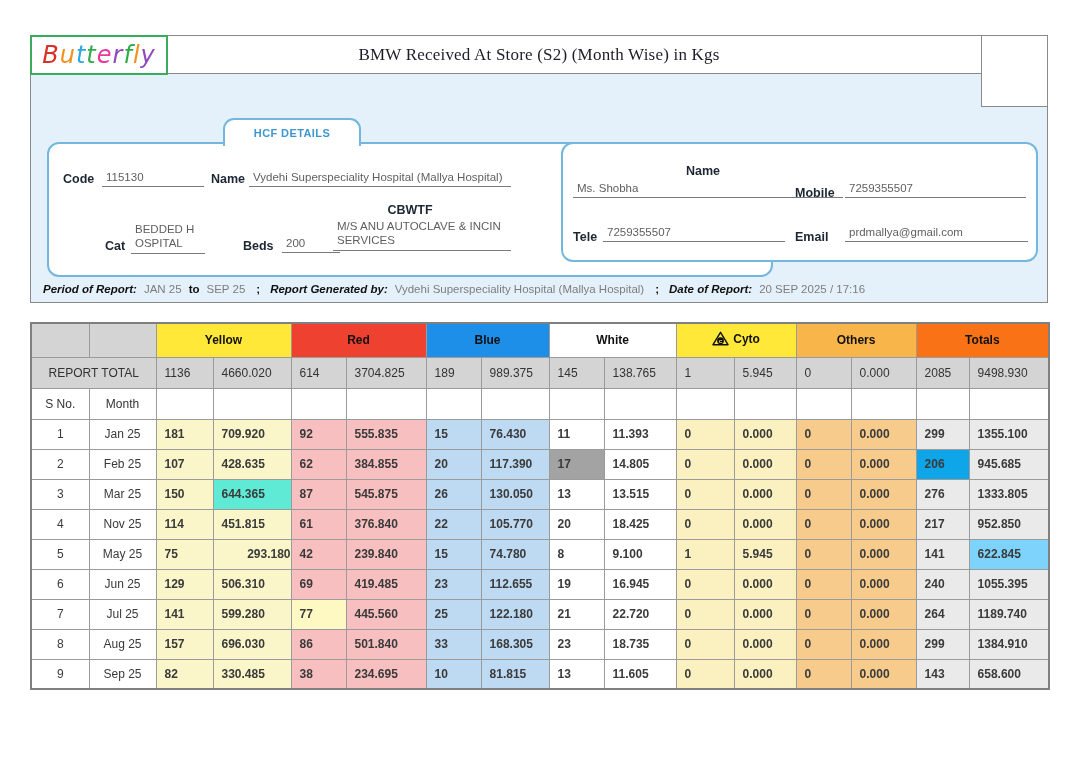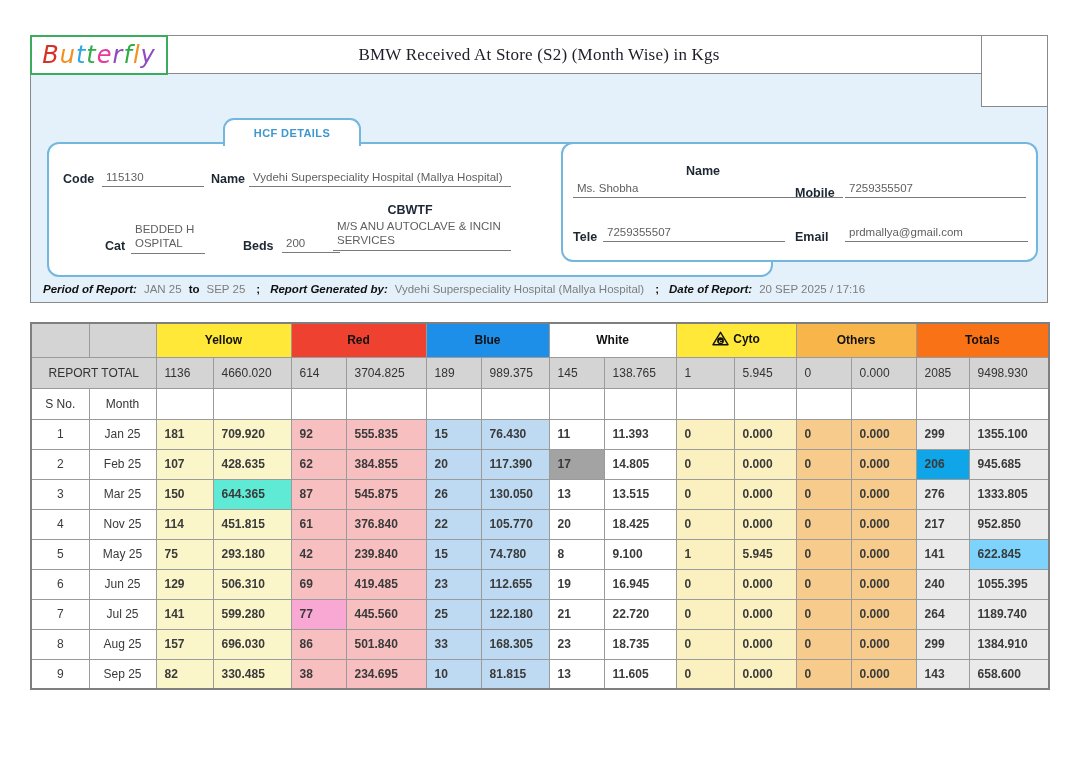--- a/index.html
+++ b/index.html
@@ -295,21 +295,21 @@
           <td class="val" style="background: rgb(251, 241, 192);">0.000</td>
           <td class="val" style="background: rgb(246, 203, 139);">0</td>
           <td class="val" style="background: rgb(246, 203, 139);">0.000</td>
           <td class="val" style="background: rgb(234, 234, 234);">217</td>
           <td class="val" style="background: rgb(234, 234, 234);">952.850</td>
         </tr>
         <tr class="data-row">
           <td class="sno">5</td>
           <td class="month">May 25</td>
           <td class="val" style="background: rgb(251, 246, 201);">75</td>
-          <td class="val" style="background: rgb(251, 246, 201);">293.180</td>
+          <td class="val" style="background: rgb(251, 246, 201); text-align: right;">293.180</td>
           <td class="val" style="background: rgb(247, 191, 191);">42</td>
           <td class="val" style="background: rgb(247, 191, 191);">239.840</td>
           <td class="val" style="background: rgb(189, 218, 242);">15</td>
           <td class="val" style="background: rgb(189, 218, 242);">74.780</td>
           <td class="val" style="background: rgb(255, 255, 255);">8</td>
           <td class="val" style="background: rgb(255, 255, 255);">9.100</td>
           <td class="val" style="background: rgb(251, 241, 192);">1</td>
           <td class="val" style="background: rgb(251, 241, 192);">5.945</td>
           <td class="val" style="background: rgb(246, 203, 139);">0</td>
           <td class="val" style="background: rgb(246, 203, 139);">0.000</td>
@@ -332,21 +332,21 @@
           <td class="val" style="background: rgb(246, 203, 139);">0</td>
           <td class="val" style="background: rgb(246, 203, 139);">0.000</td>
           <td class="val" style="background: rgb(234, 234, 234);">240</td>
           <td class="val" style="background: rgb(234, 234, 234);">1055.395</td>
         </tr>
         <tr class="data-row">
           <td class="sno">7</td>
           <td class="month">Jul 25</td>
           <td class="val" style="background: rgb(251, 246, 201);">141</td>
           <td class="val" style="background: rgb(251, 246, 201);">599.280</td>
-          <td class="val" style="background: #f9a8d4;">77</td>
+          <td class="val" style="background: #fef9c3;">77</td>
           <td class="val" style="background: rgb(247, 191, 191);">445.560</td>
           <td class="val" style="background: rgb(189, 218, 242);">25</td>
           <td class="val" style="background: rgb(189, 218, 242);">122.180</td>
           <td class="val" style="background: rgb(255, 255, 255);">21</td>
           <td class="val" style="background: rgb(255, 255, 255);">22.720</td>
           <td class="val" style="background: rgb(251, 241, 192);">0</td>
           <td class="val" style="background: rgb(251, 241, 192);">0.000</td>
           <td class="val" style="background: rgb(246, 203, 139);">0</td>
           <td class="val" style="background: rgb(246, 203, 139);">0.000</td>
           <td class="val" style="background: rgb(234, 234, 234);">264</td>

